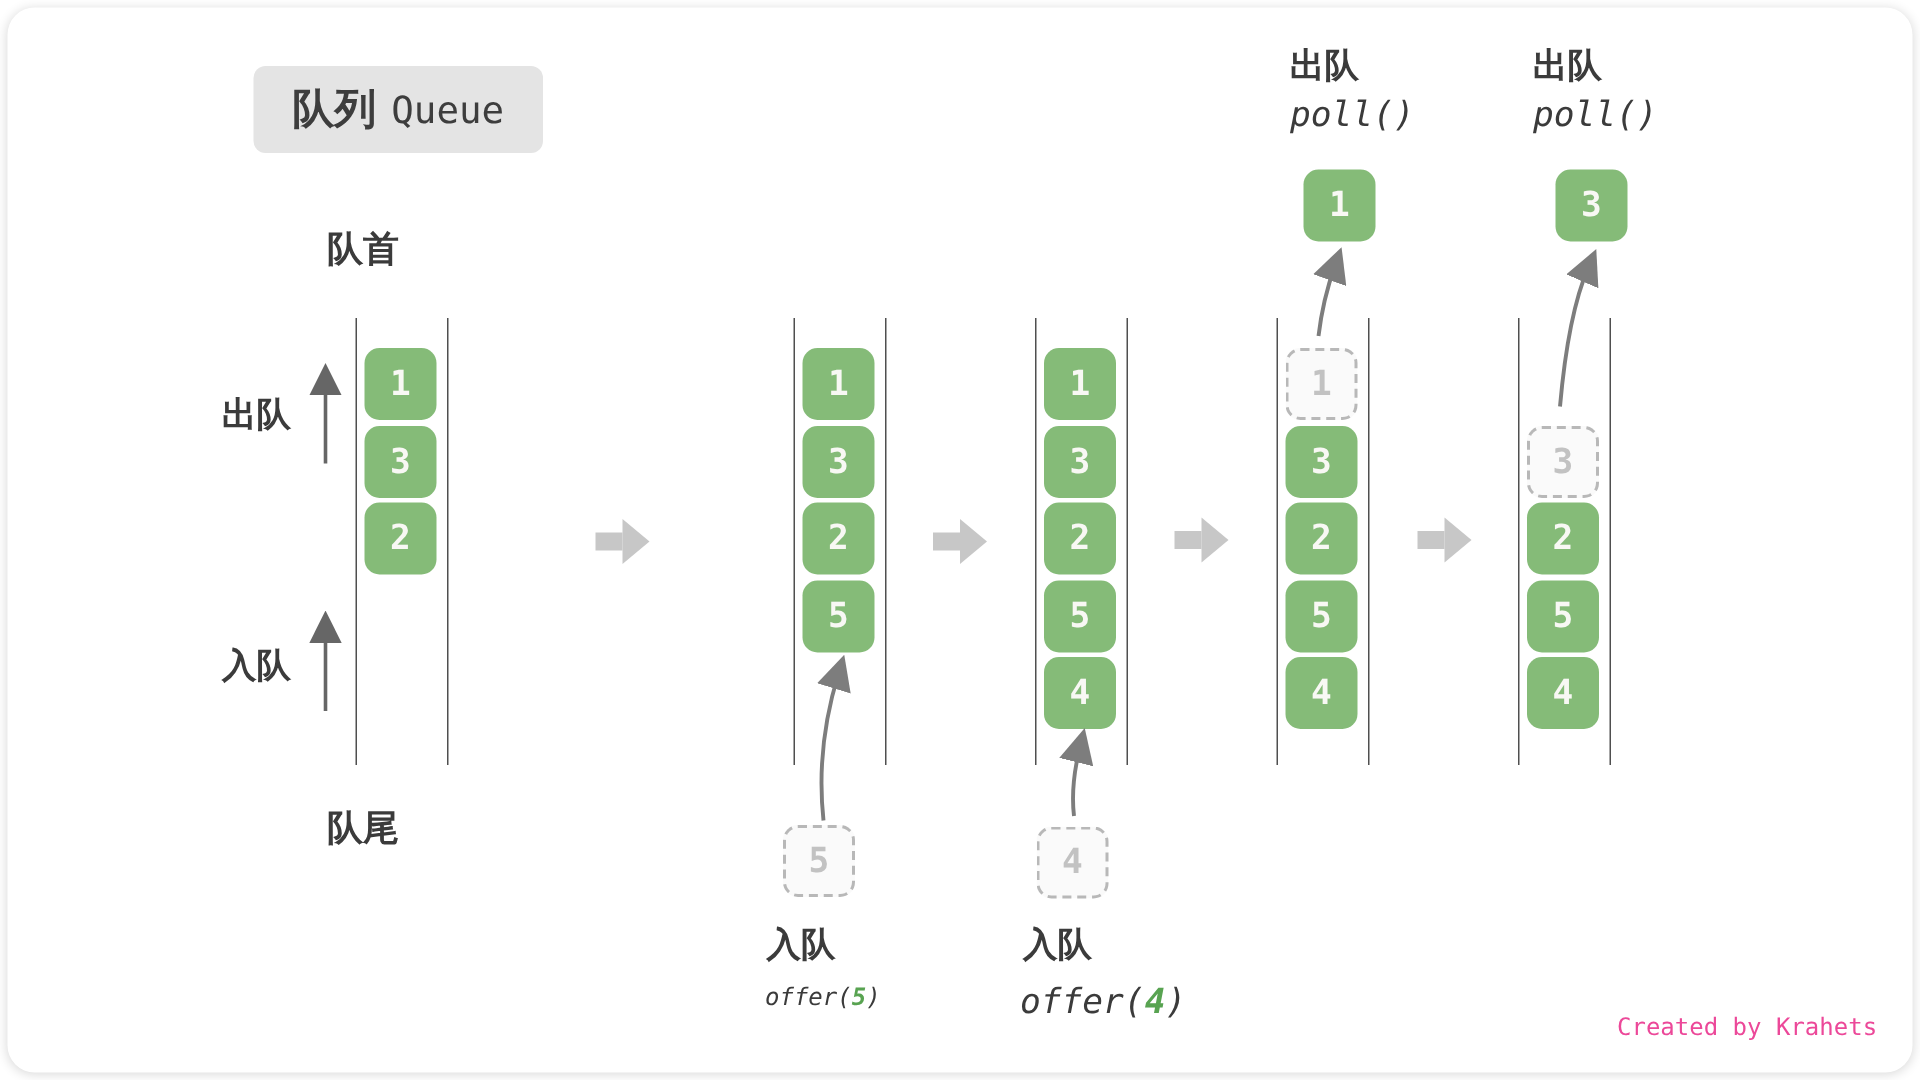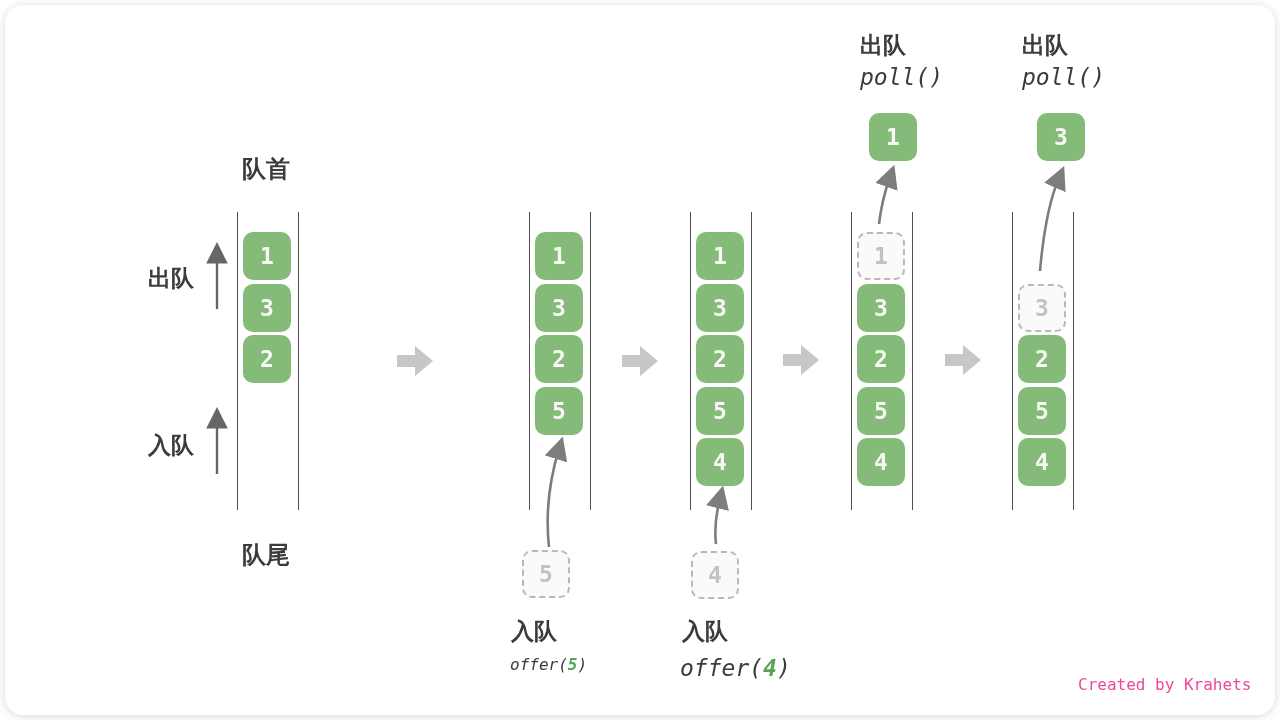--- a/index.html
+++ b/index.html
@@ -15,23 +15,23 @@
   }
   .abs { position:absolute; }
   .title-badge {
     position:absolute; left:169px; top:44px; width:193px; height:58px;
     background:#e4e4e4; border-radius:8px;
     display:flex; align-items:center; justify-content:center; gap:10px;
   }
   .title-zh { font-size:28px; font-weight:700; color:#3d3d3d; }
   .title-en { font-family:"DejaVu Sans Mono", monospace; font-size:25px; color:#3d3d3d; }
 
-  .zh-label { font-size:23px; font-weight:700; color:#3b3b3b; line-height:1.1; white-space:nowrap; }
+  .zh-label { font-size:23px; font-weight:700; color:#3b3b3b; line-height:1.1; white-space:nowrap;font-family:Liberation Mono, monospace; }
   .mono-label { font-family:"DejaVu Sans Mono", monospace; font-size:22px; color:#3b3b3b; line-height:1.2; white-space:nowrap;font-style:italic; }
-  .center { text-align:center; }
+  .center { }
 
   .queue-lines {
     position:absolute; top:212px; width:60px; height:298px;
     border-left:1.5px solid #4f4f4f; border-right:1.5px solid #4f4f4f;
   }
   .cell {
     position:absolute; width:48px; height:48px; border-radius:10px;
     display:flex; align-items:center; justify-content:center;
     font-family:"DejaVu Sans Mono", monospace; font-size:23px; font-weight:700;
   }
@@ -52,20 +52,24 @@
     font-family:"DejaVu Sans Mono", monospace; font-size:16px; color:#ec4899;
   }
   svg.overlay { position:absolute; left:0; top:0; pointer-events:none; }
 </style>
 </head>
 <body>
 
 <div class="canvas">
   <div class="card"></div>
 
+  <div class="title-badge">
+    <span class="title-zh">队列</span>
+    <span class="title-en">Queue</span>
+  </div>
 
   <div class="abs zh-label center" style="left:218px; top:156px; width:96px; font-size:24px;">队首</div>
   <div class="abs zh-label center" style="left:218px; top:542px; width:96px; font-size:24px;">队尾</div>
 
   <div class="abs zh-label" style="left:148px; top:266px;">出队</div>
   <div class="abs zh-label" style="left:148px; top:433px;">入队</div>
 
   <div class="queue-lines" style="left:237px;"></div>
   <div class="queue-lines" style="left:529px;"></div>
   <div class="queue-lines" style="left:690px;"></div>

